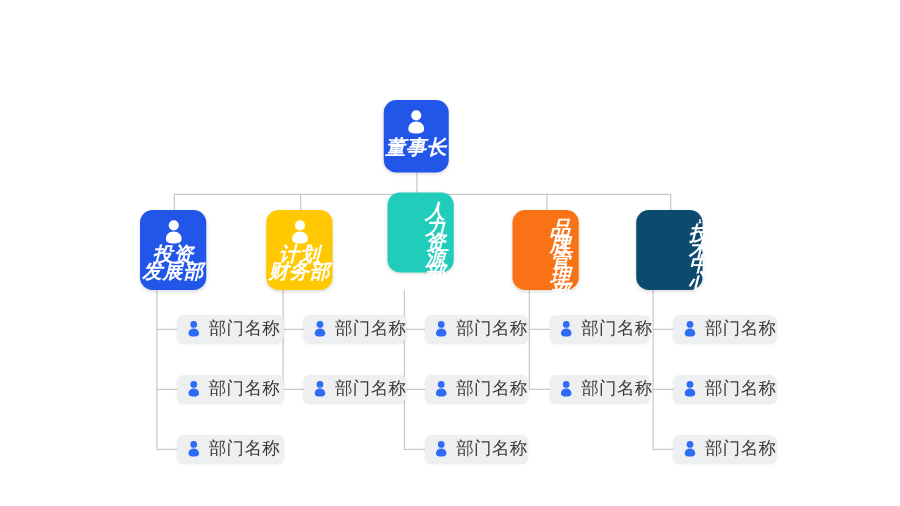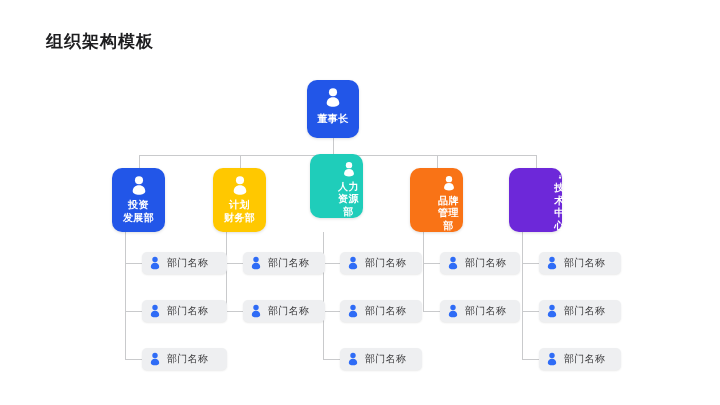--- a/index.html
+++ b/index.html
@@ -32,51 +32,51 @@
     border-radius:10px;
     box-sizing:border-box;
     display:flex;flex-direction:column;
     align-items:center;justify-content:flex-start;
     padding-top:7px;
     box-shadow:0 1px 3px rgba(0,0,0,0.13);
   }
   .node .picon{width:18px;height:21px;display:block;}
   .node .ntext{
     margin-top:3px;
-    color:#ffffff;font-size:10px;line-height:12.5px;
+    color:#ffffff;font-size:16px;line-height:12.5px;
     font-weight:bold;text-align:center;white-space:pre-line;
     letter-spacing:0.4px;
+    font-style:italic;
   }
   #root-node{width:52px;height:58px;}
   #root-node .ntext{margin-top:5px;}
 
   
   .leaf{
     position:absolute;
     height:22px;
     box-sizing:border-box;
     background:#eeeff1;
     border-radius:5px;
     display:flex;align-items:center;
     padding:0 10px 0 7px;
     box-shadow:0 1px 2px rgba(0,0,0,0.09);
   }
   .leaf .licon{width:12px;height:14px;flex:0 0 auto;}
   .leaf .ltext{
     margin-left:6px;
-    font-size:10px;color:#3a3a3c;
+    font-size:14px;color:#3a3a3c;
     white-space:nowrap;letter-spacing:0.3px;
   }
 </style>
 </head>
 <body>
 
 <div id="stage">
 
-  <div id="page-title">组织架构模板</div>
 
   <div id="lines">
       <div class="ln lnv" style="left: 333px; top: 138px; width: 1px; height: 17px;"></div>
       <div class="ln lnh" style="left: 139px; top: 155px; width: 397px; height: 1px;"></div>
       <div class="ln lnv" style="left: 139px; top: 155px; width: 1px; height: 13px;"></div>
       <div class="ln lnv" style="left: 125px; top: 232px; width: 1px; height: 127px;"></div>
       <div class="ln lnh" style="left: 125px; top: 263px; width: 17px; height: 1px;"></div>
       <div class="ln lnh" style="left: 125px; top: 311px; width: 17px; height: 1px;"></div>
       <div class="ln lnh" style="left: 125px; top: 359px; width: 17px; height: 1px;"></div>
       <div class="ln lnv" style="left: 240px; top: 155px; width: 1px; height: 13px;"></div>
@@ -202,21 +202,21 @@
         </svg>
         <span class="ltext">部门名称</span>
       </div>
       <div class="leaf" style="left: 440px; top: 300px; width: 80px;">
         <svg class="licon" viewBox="0 0 24 28" width="12" height="14">
           <circle cx="12" cy="7" r="5.4" fill="#2f6cf6"></circle>
           <path d="M12 13.6c-5.2 0-8.4 3.4-8.4 8.2 0 3.1 3.8 4.6 8.4 4.6s8.4-1.5 8.4-4.6c0-4.8-3.2-8.2-8.4-8.2z" fill="#2f6cf6"></path>
         </svg>
         <span class="ltext">部门名称</span>
       </div>
-      <div class="node" style="left: 509px; top: 168px; background: #6d28d9; padding-left: 48px;">
+      <div class="node" style="left: 509px; top: 168px; background: #0c4a6e; padding-left: 48px;">
         <svg class="picon" viewBox="0 0 24 28" width="18" height="21">
           <circle cx="12" cy="7" r="5.4" fill="#ffffff"></circle>
           <path d="M12 13.6c-5.2 0-8.4 3.4-8.4 8.2 0 3.1 3.8 4.6 8.4 4.6s8.4-1.5 8.4-4.6c0-4.8-3.2-8.2-8.4-8.2z" fill="#ffffff"></path>
         </svg>
         <div class="ntext">技术
 中心</div>
       </div>
       <div class="leaf" style="left: 539px; top: 252px; width: 82px;">
         <svg class="licon" viewBox="0 0 24 28" width="12" height="14">
           <circle cx="12" cy="7" r="5.4" fill="#2f6cf6"></circle>

